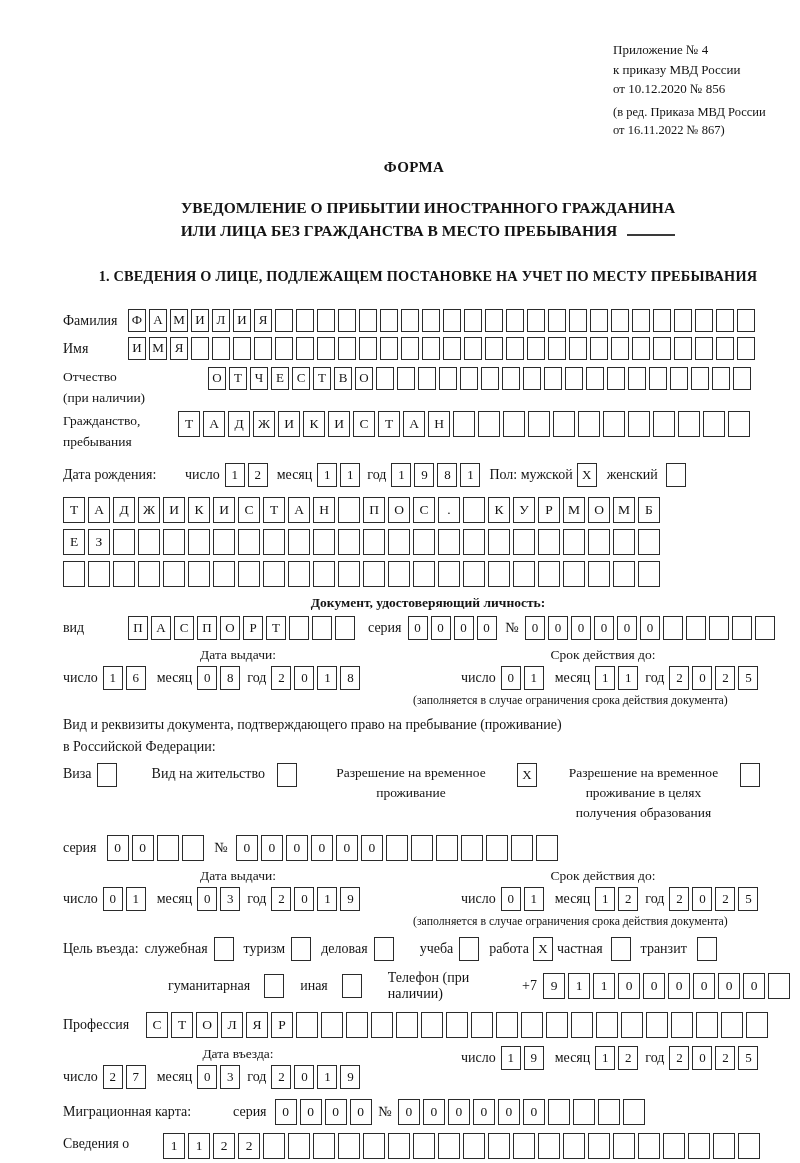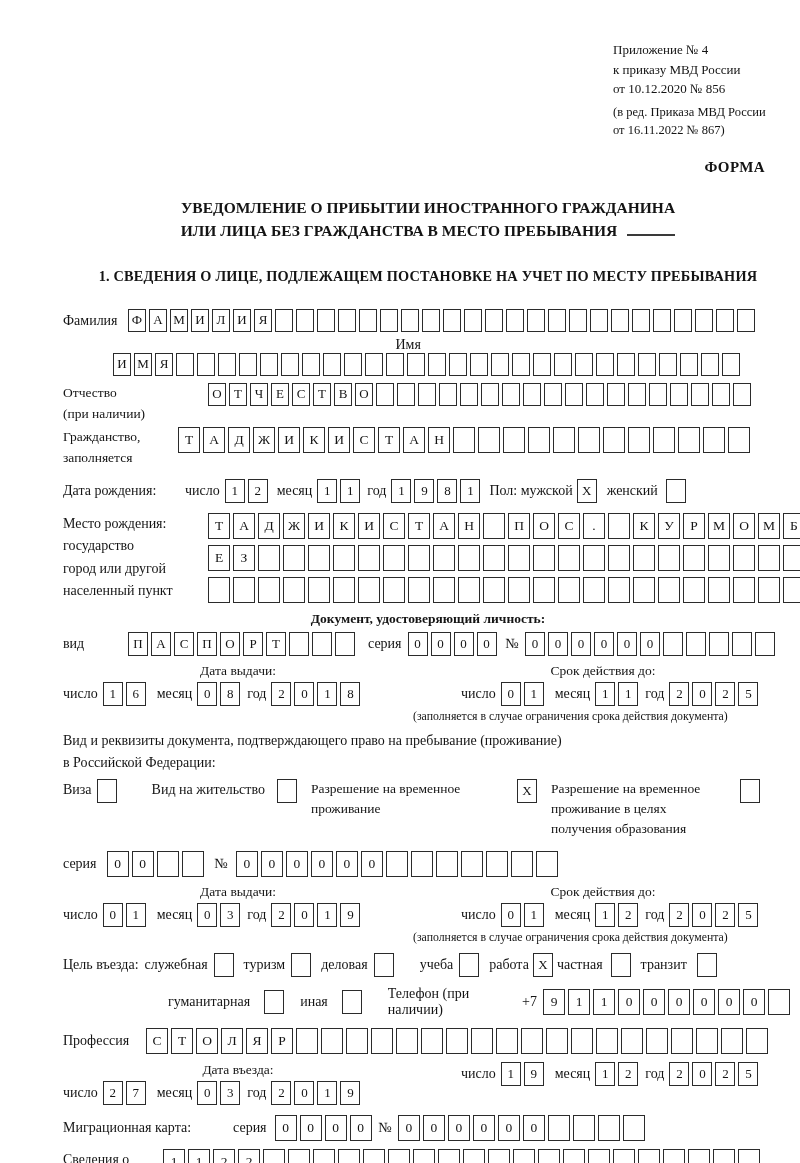--- a/index.html
+++ b/index.html
@@ -2,21 +2,21 @@
 <html><head>
 <meta charset="utf-8">
 <style>
   html,body{margin:0;padding:0;background:#e8e8e8;}
   .page{width:800px;height:1163px;background:#fff;position:relative;overflow:hidden;
         font-family:"Liberation Serif","DejaVu Serif",serif;color:#141414;}
   .content{position:absolute;left:63px;top:0;width:730px;}
   
   .hdr-block{margin-left:550px;margin-top:40px;font-size:13px;line-height:1.5;width:190px;}
   .hdr-rev{font-size:12.5px;margin-top:4px;line-height:1.45;}
-  .forma{ text-align:right;padding-right:28px;font-weight:bold;font-size:15px;margin-top:20px;letter-spacing:.4px;}
+  .forma{ text-align:center;padding-right:28px;font-weight:bold;font-size:15px;margin-top:20px;letter-spacing:.4px;}
   .title{text-align:center;font-weight:bold;font-size:15.5px;line-height:1.5;margin-top:20px;}
   .title-underline{display:inline-block;width:48px;height:13px;border-bottom:2px solid #3a3a3a;margin-left:10px;}
   .sec1{text-align:center;font-weight:bold;font-size:14.3px;margin-top:26px;letter-spacing:.2px;}
   
   .row{display:flex;align-items:center;font-size:14px;}
   .row.top{align-items:flex-start;}
   .lbl{flex:none;}
   .lbl2{font-size:13.5px;line-height:1.55;}
   .cells{display:inline-flex;flex:none;}
   .c{display:inline-block;box-sizing:border-box;border:1.6px solid #2b2b2b;background:#fff;
@@ -26,21 +26,21 @@
   .lg .c{width:22px;height:26px;line-height:23px;margin-right:3px;font-size:13.5px;}
   .cb .c{width:20px;height:24px;line-height:21px;}
   
   .dates{display:flex;font-size:14px;}
   .dcol-l{width:350px;flex:none;}
   .dcol-r{flex:1;}
   .dhead{text-align:center;font-size:13.5px;margin-bottom:3px;}
   .dcells{display:flex;align-items:center;}
   .dlbl{margin-right:5px;}
   .dnote{font-size:11.8px;padding-right:8px;margin-top:3px;}
-  .mlcenter{text-align:left;white-space:pre-line;line-height:1.5;font-size:13.5px;}
+  .mlcenter{text-align:center;white-space:pre-line;line-height:1.5;font-size:13.5px;}
   .heading-c{text-align:center;font-weight:bold;font-size:13.5px;}
 </style>
 </head>
 <body>
 
 <div class="page">
 <div class="content">
 
   <div class="hdr-block">
     <div>Приложение № 4</div>
@@ -88,21 +88,21 @@
           <span class="c"></span>
           <span class="c"></span>
           <span class="c"></span>
           <span class="c"></span>
           <span class="c"></span>
           <span class="c"></span>
           <span class="c"></span>
         </span>
   </div>
 
-  <div class="row" style="margin-top:5px;flex-direction:column;">
+  <div class="row" style="margin-top:5px;">
     <span class="lbl" style="width:65px;">Имя</span>
     <span class="cells sm">
           <span class="c">И</span>
           <span class="c">М</span>
           <span class="c">Я</span>
           <span class="c"></span>
           <span class="c"></span>
           <span class="c"></span>
           <span class="c"></span>
           <span class="c"></span>
@@ -162,21 +162,21 @@
           <span class="c"></span>
           <span class="c"></span>
           <span class="c"></span>
           <span class="c"></span>
         </span>
   </div>
 
   <div class="row top" style="margin-top:2px;">
     <span class="lbl lbl2" style="width:115px;">
       <div>Гражданство,</div>
-      <div>заполняется</div>
+      <div>пребывания</div>
     </span>
     <span class="cells lg">
           <span class="c">Т</span>
           <span class="c">А</span>
           <span class="c">Д</span>
           <span class="c">Ж</span>
           <span class="c">И</span>
           <span class="c">К</span>
           <span class="c">И</span>
           <span class="c">С</span>
@@ -221,26 +221,20 @@
     <span class="cells cb" style="margin-left:4px;">
           <span class="c">X</span>
         </span>
     <span style="margin-left:10px;">женский</span>
     <span class="cells cb" style="margin-left:8px;">
           <span class="c"></span>
         </span>
   </div>
 
   <div class="row top" style="margin-top:10px;">
-    <span class="lbl" style="width:145px;line-height:1.6;font-size:14px;">
-      <div>Место рождения:</div>
-      <div>государство</div>
-      <div>город или другой</div>
-      <div>населенный пункт</div>
-    </span>
     <span>
       <div class="cells lg" style="margin-bottom:6px;">
             <span class="c">Т</span>
             <span class="c">А</span>
             <span class="c">Д</span>
             <span class="c">Ж</span>
             <span class="c">И</span>
             <span class="c">К</span>
             <span class="c">И</span>
             <span class="c">С</span>

